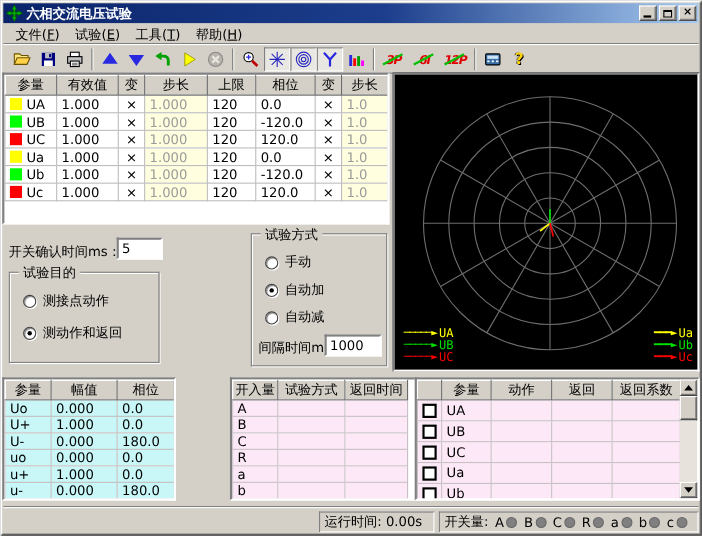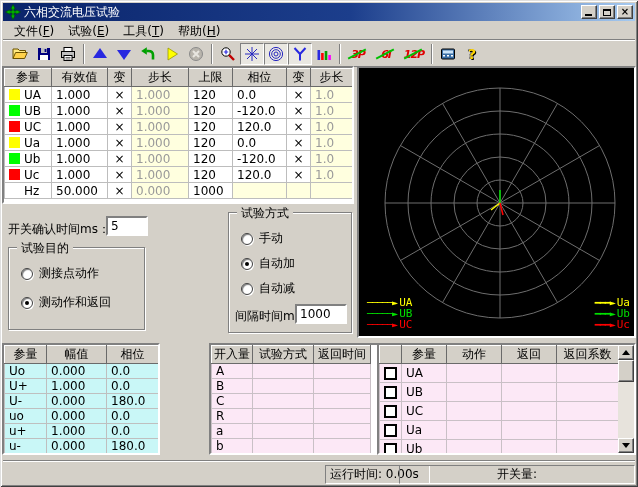--- a/index.html
+++ b/index.html
@@ -4,21 +4,21 @@
 <style>
   html,body{margin:0;padding:0;background:#808080;}
   *{box-sizing:border-box;font-family:"DejaVu Sans","Liberation Sans",sans-serif;}
   .window{position:relative;width:638px;height:487px;background:#D4D0C8;overflow:hidden;
     box-shadow:inset 1px 1px 0 #DFDFDF,inset -1px -1px 0 #404040,inset 2px 2px 0 #FFFFFF,inset -2px -2px 0 #808080;}
   
   .titlebar{position:absolute;left:3px;top:3px;right:3px;height:18px;
     background:linear-gradient(90deg,#0A246A 0%,#1C3E8C 55%,#A6CAF0 100%);
     display:flex;align-items:center;padding:0 2px;}
   .title-icon{width:16px;height:16px;margin-right:3px;flex:0 0 auto;}
-  .title-text{color:#fff;font-weight:normal;font-size:12px;white-space:nowrap;flex:1;}
+  .title-text{color:#fff;font-weight:bold;font-size:12px;white-space:nowrap;flex:1;}
   .tb-btns{display:flex;gap:2px;}
   .tb-btn{width:16px;height:14px;background:#D4D0C8;position:relative;
     border:1px solid;border-color:#FFF #404040 #404040 #FFF;box-shadow:inset -1px -1px 0 #808080;
     display:flex;align-items:center;justify-content:center;font-size:10px;font-weight:bold;color:#000;line-height:1;}
   .glyph-min{position:absolute;left:3px;bottom:2px;width:7px;height:2px;background:#000;}
   .glyph-max{width:8px;height:7px;border:1px solid #000;border-top-width:2px;}
   
   .menubar{position:absolute;left:3px;top:22px;right:3px;height:19px;display:flex;align-items:center;
     border-bottom:1px solid #fff;box-shadow:0 -1px 0 #808080 inset; padding-left:4px;text-align:center;}
   .menu-item{font-size:12px;color:#000;padding:1px 7px;white-space:nowrap;}
@@ -336,35 +336,20 @@
                 <span>Uc</span>
               </div>
             </td>
         <td>1.000</td>
         <td class="cx">×</td>
         <td class="pale">1.000</td>
         <td>120</td>
         <td>120.0</td>
         <td class="cx">×</td>
         <td class="pale">1.0</td>
-      </tr>
-      <tr>
-        <td>
-              <div class="namewrap">
-                <span class="sq"></span>
-                <span>Hz</span>
-              </div>
-            </td>
-        <td>50.000</td>
-        <td class="cx">×</td>
-        <td class="pale">0.000</td>
-        <td>1000</td>
-        <td class="pale"></td>
-        <td class="pale cx"></td>
-        <td class="pale"></td>
       </tr>
     </tbody>
       </table>
   </div>
 
   <div class="chart">
     <svg width="275" height="268" viewBox="0 0 275 268">
       <g stroke="#6e6e6e" fill="none">
         <circle cx="141" cy="135" r="23"></circle>
           <circle cx="141" cy="135" r="46"></circle>
@@ -611,24 +596,24 @@
           <span class="tri-up"></span>
         </div>
       <div class="sb-thumb"></div>
       <div class="sb-btn" style="bottom:0;">
           <span class="tri-down"></span>
         </div>
     </div>
   </div>
 
   <div class="status-groove"></div>
-  <div class="spanel" style="left:290px;width:105px;margin-left:35px;">
+  <div class="spanel" style="left:290px;width:105px;">
     <span>运行时间: 0.00s</span>
   </div>
-  <div class="spanel" style="left:399px;width:236px;flex-direction:column;">
+  <div class="spanel" style="left:399px;width:236px;">
     <span>开关量:</span>
     <span class="sw">
         <span>A</span>
         <span class="sw-dot"></span>
       </span>
     <span class="sw">
         <span>B</span>
         <span class="sw-dot"></span>
       </span>
     <span class="sw">

